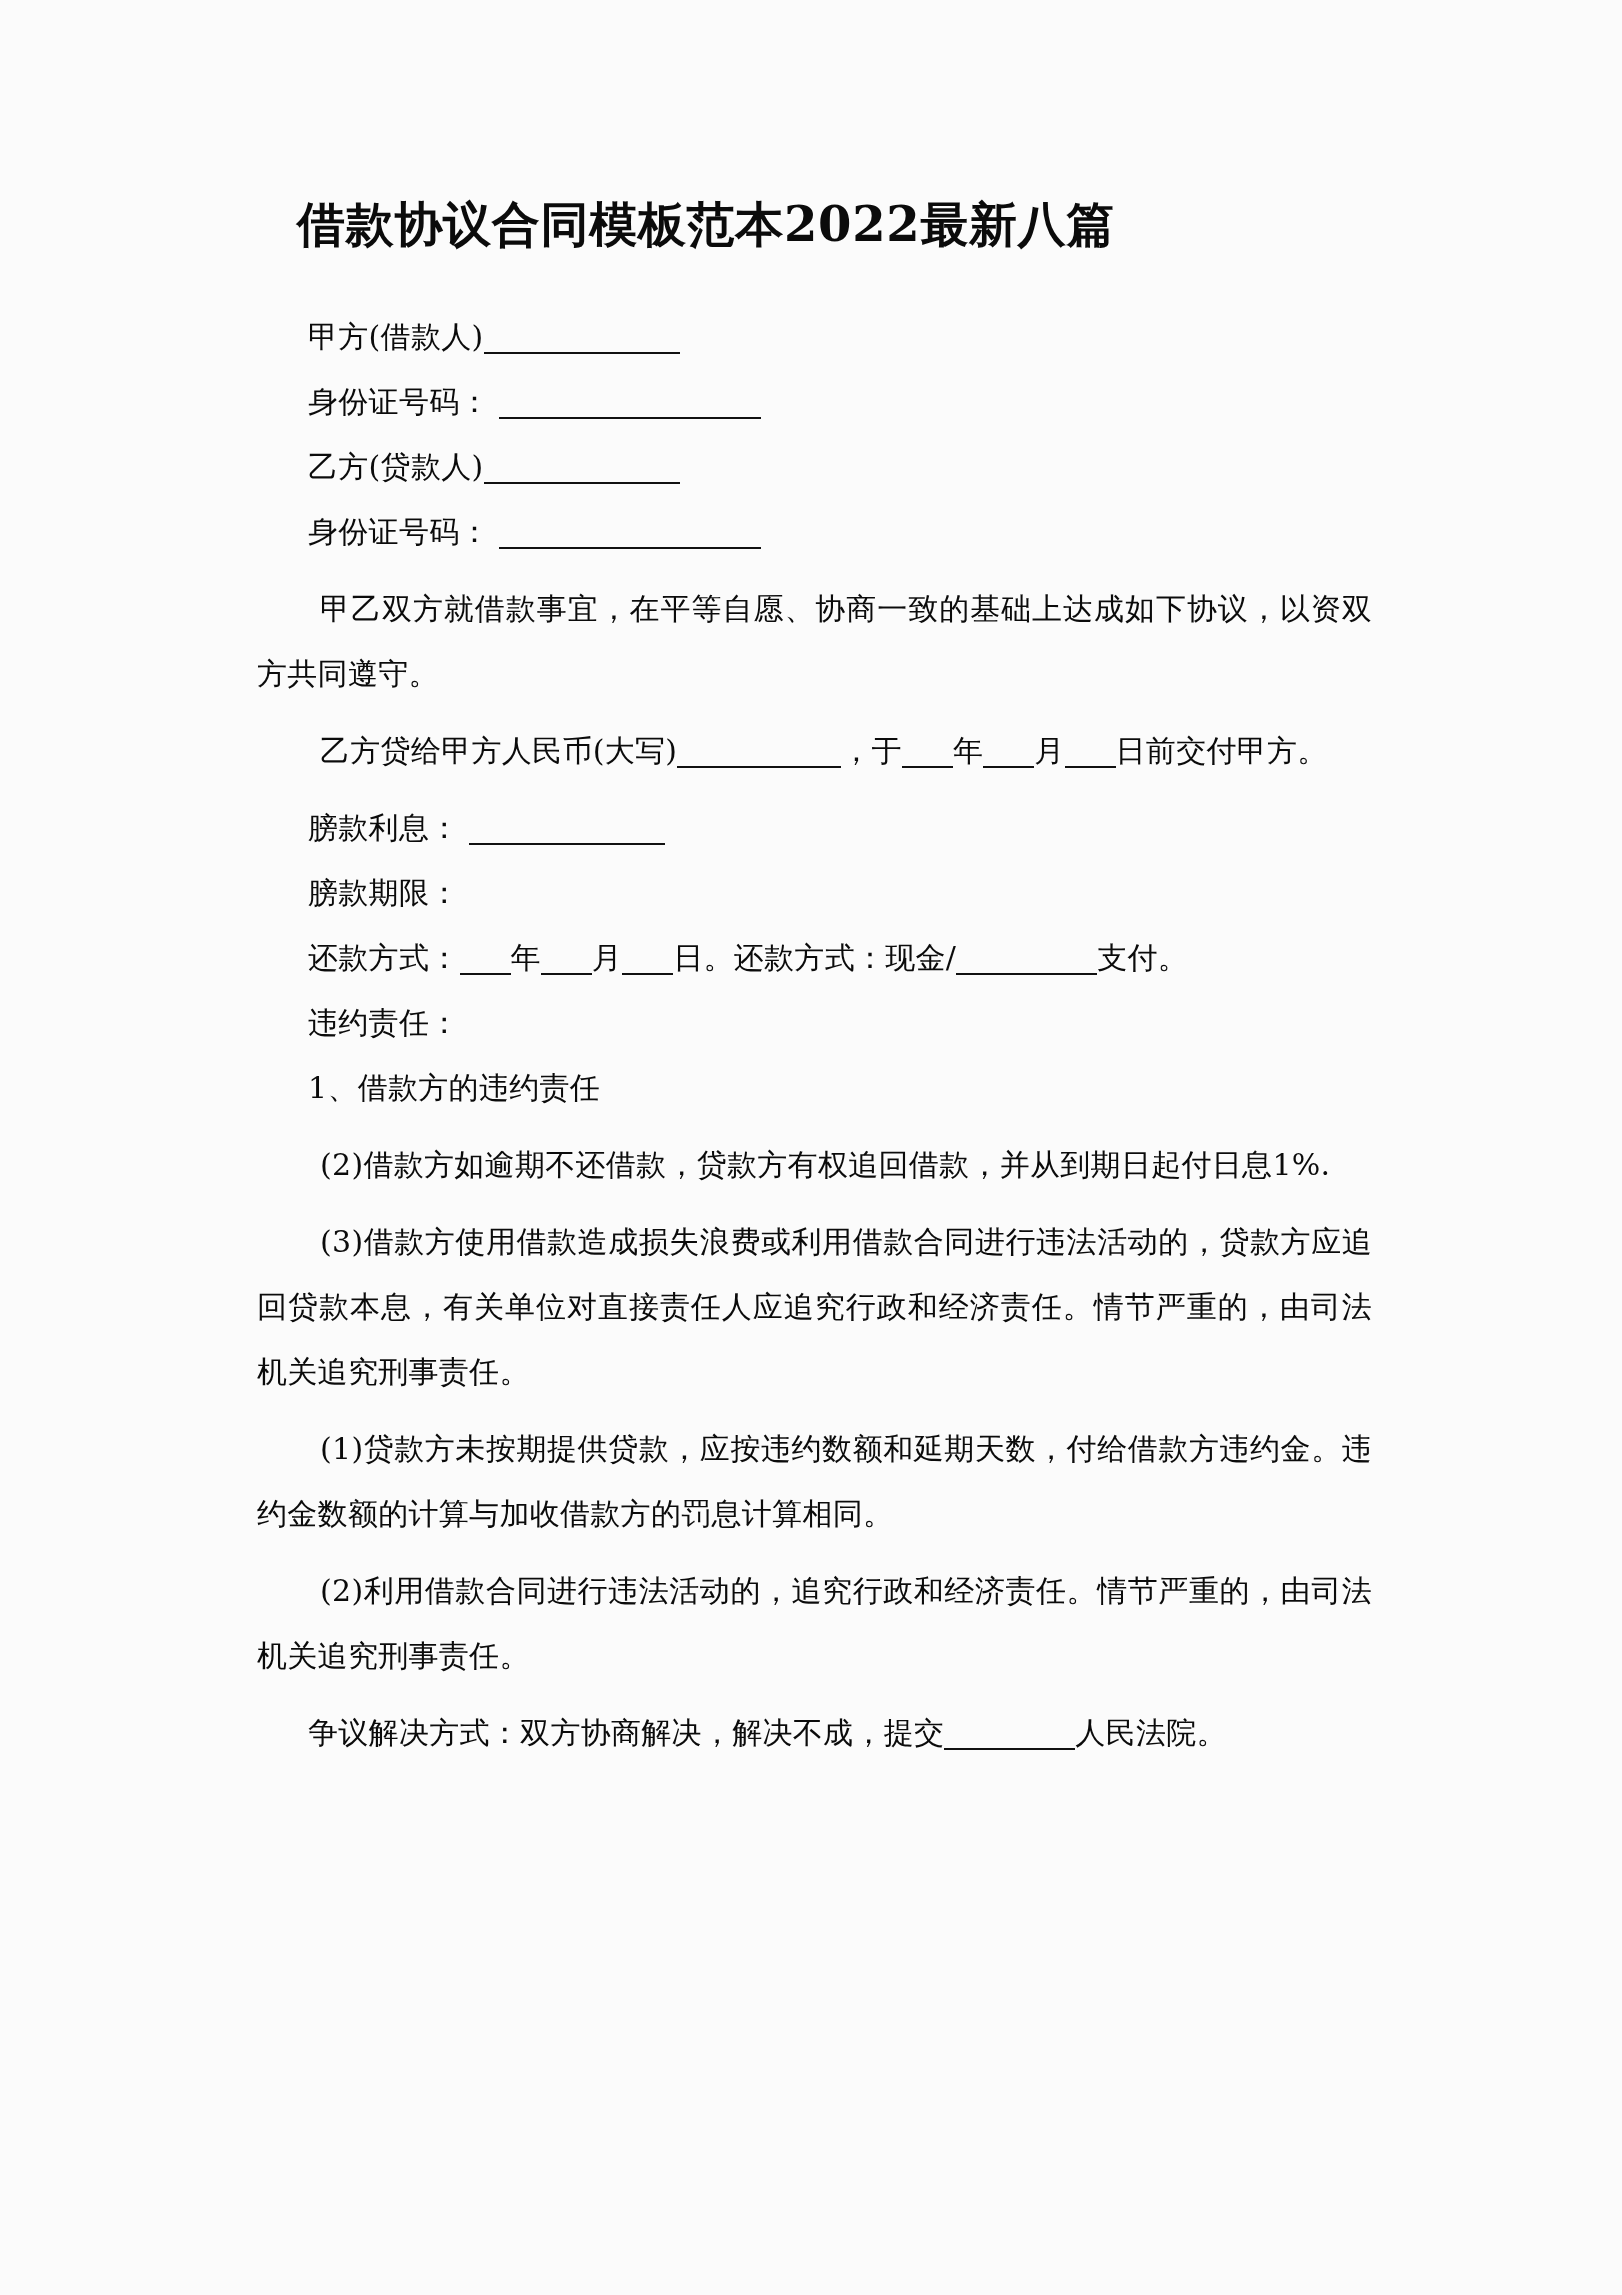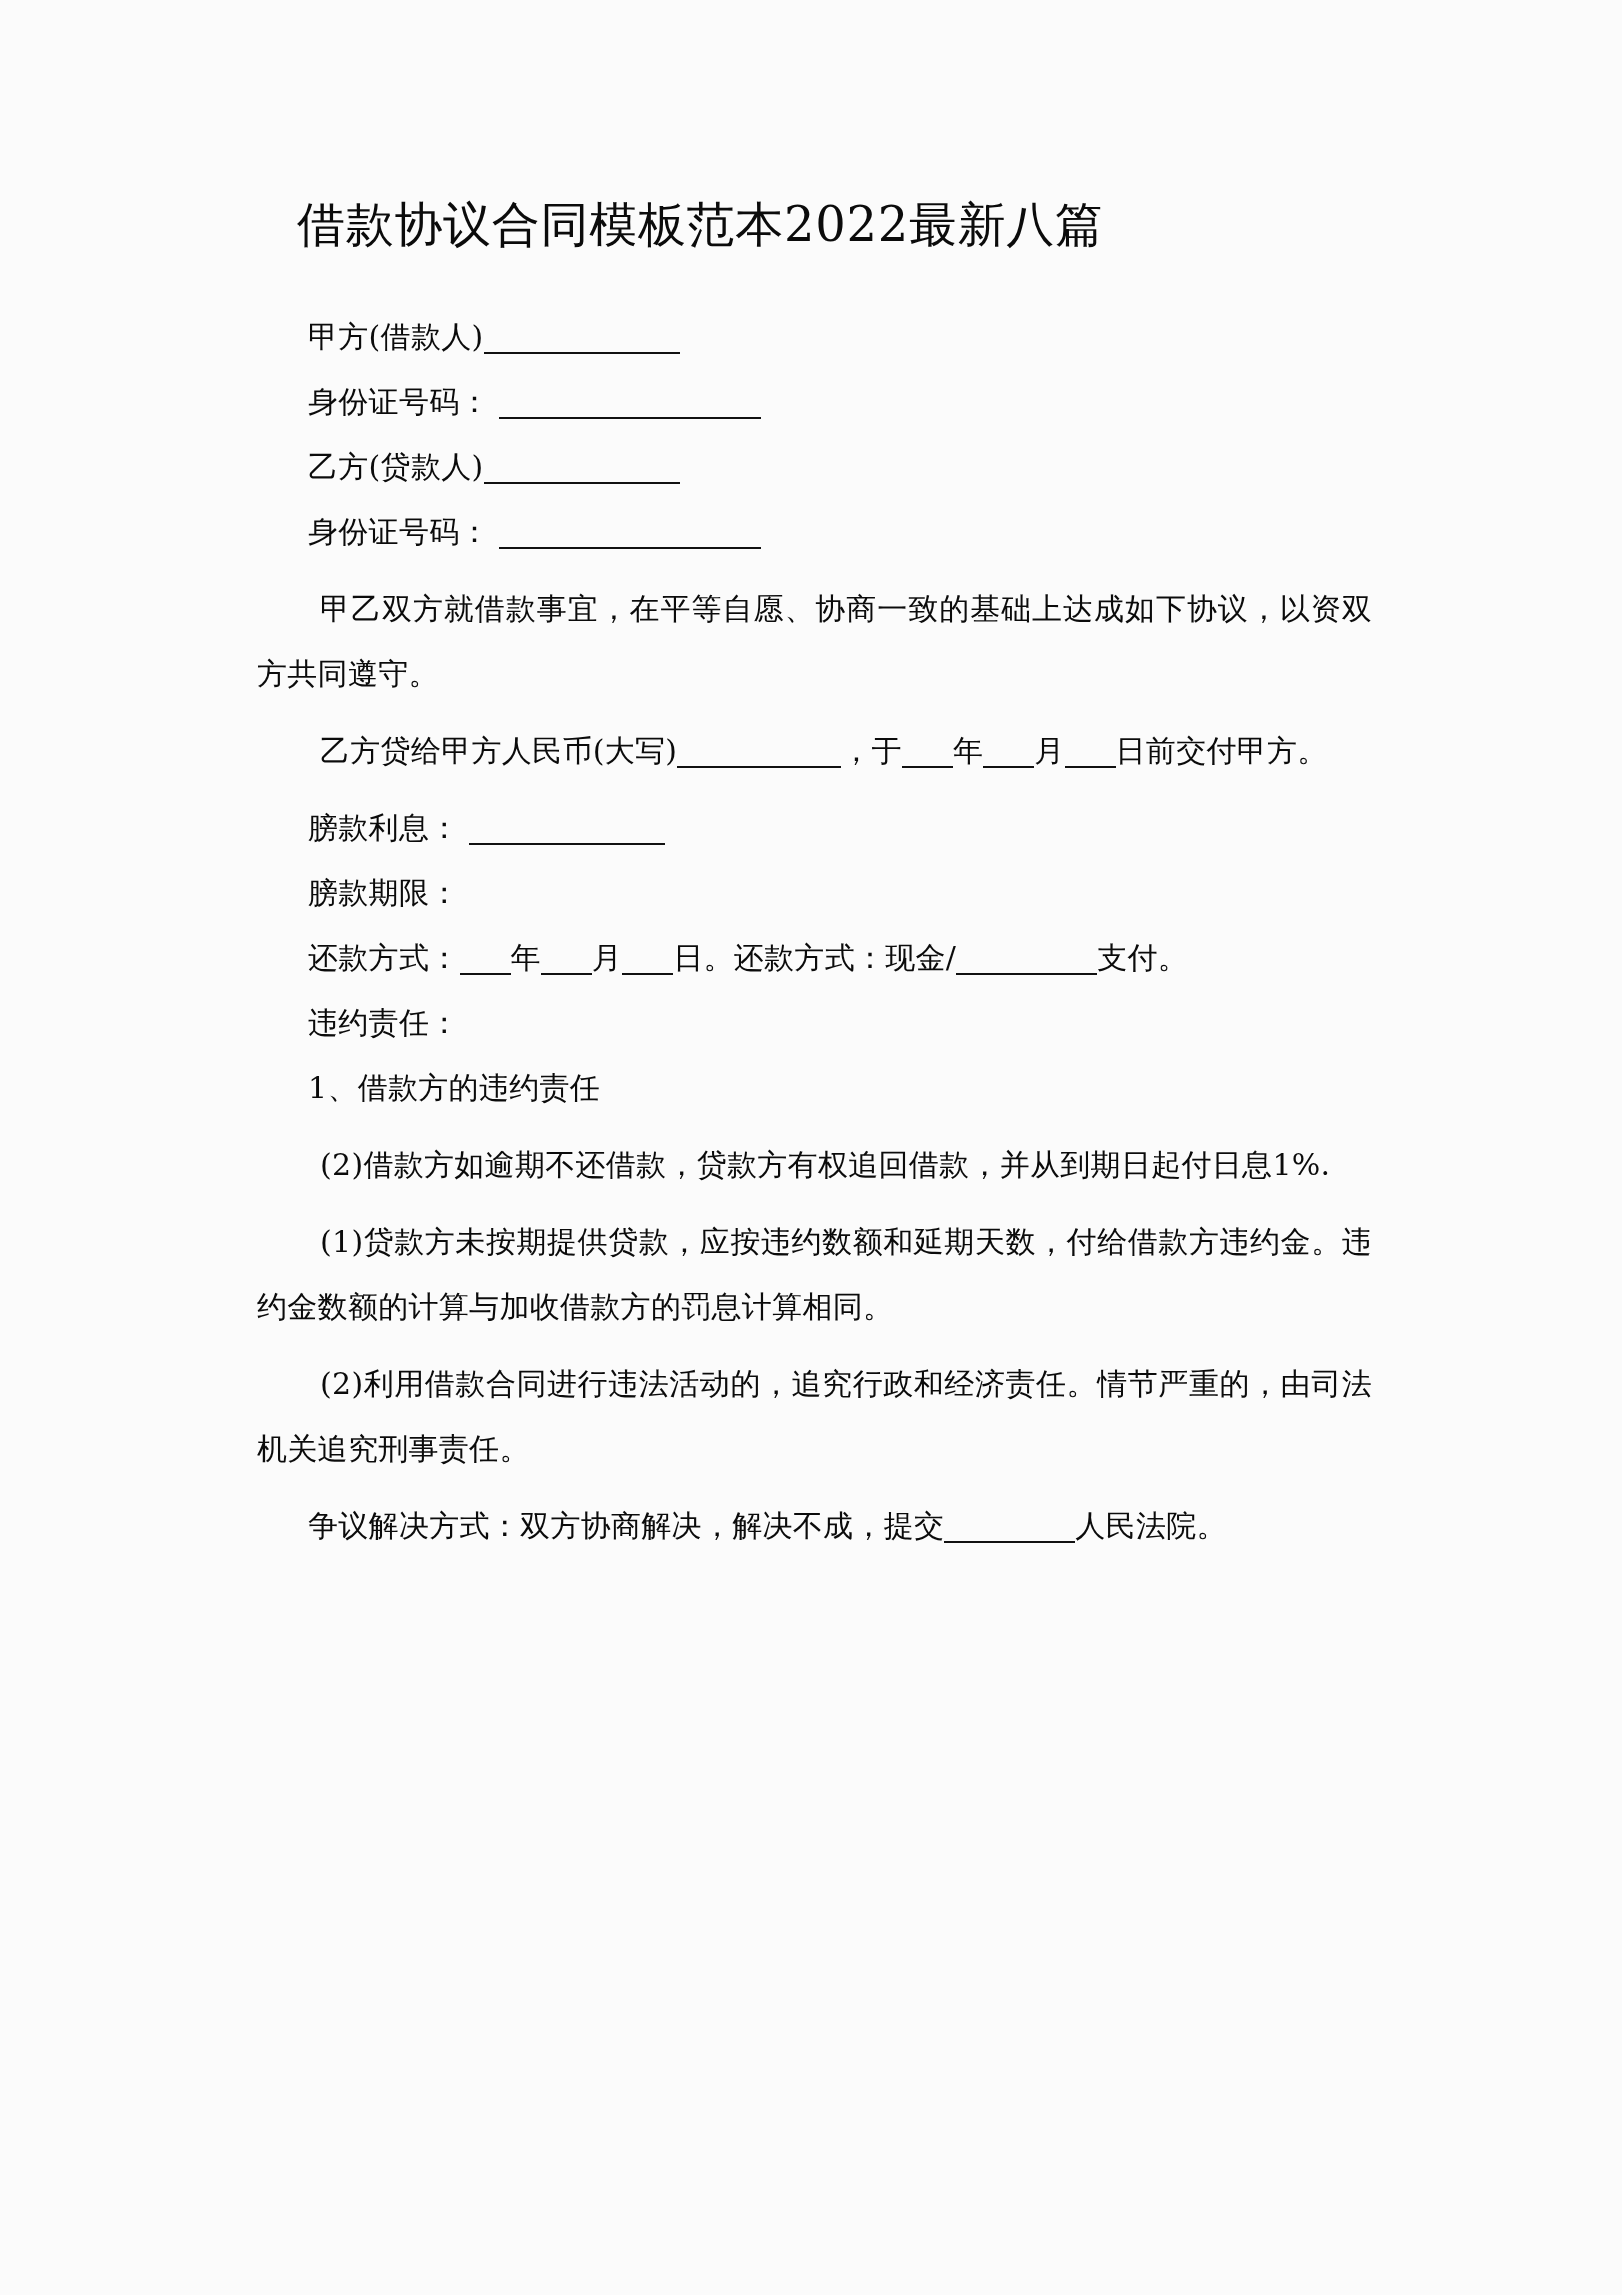--- a/index.html
+++ b/index.html
@@ -17,21 +17,21 @@
     overflow: hidden;
   }
   .doc {
     position: absolute;
     left: 245px;
     top: 0;
     width: 1139px;
   }
   .doc-title {
     font-size: 48px;
-    font-weight: 400;
+    font-weight: 700;
     letter-spacing: 0.7px;
     line-height: 1;
     margin: 0;
     padding-top: 200px;
     padding-left: 52px;
     white-space: nowrap;
   }
   .body-block {
     padding-top: 56px;
   }
@@ -108,20 +108,21 @@
         <span>还款方式：</span><span class="blank b-tiny"></span><span>年</span><span class="blank b-tiny"></span><span>月</span><span class="blank b-tiny"></span><span>日。</span><span>还款方式：现金/</span><span class="blank b-pay"></span><span>支付。</span>
       </div>
 
       <div class="line indent">违约责任：</div>
 
       <div class="line indent">1、借款方的违约责任</div>
 
 
       <p class="para">(2)借款方如逾期不还借款，贷款方有权追回借款，并从到期日起付日息1%.</p>
 
+      <p class="para">(3)借款方使用借款造成损失浪费或利用借款合同进行违法活动的，贷款方应追回贷款本息，有关单位对直接责任人应追究行政和经济责任。情节严重的，由司法机关追究刑事责任。</p>
 
 
       <p class="para">(1)贷款方未按期提供贷款，应按违约数额和延期天数，付给借款方违约金。违约金数额的计算与加收借款方的罚息计算相同。</p>
 
       <p class="para">(2)利用借款合同进行违法活动的，追究行政和经济责任。情节严重的，由司法机关追究刑事责任。</p>
 
       <div class="line indent">
         <span>争议解决方式：双方协商解决，解决不成，提交</span><span class="blank b-court"></span><span>人民法院。</span>
       </div>
 

